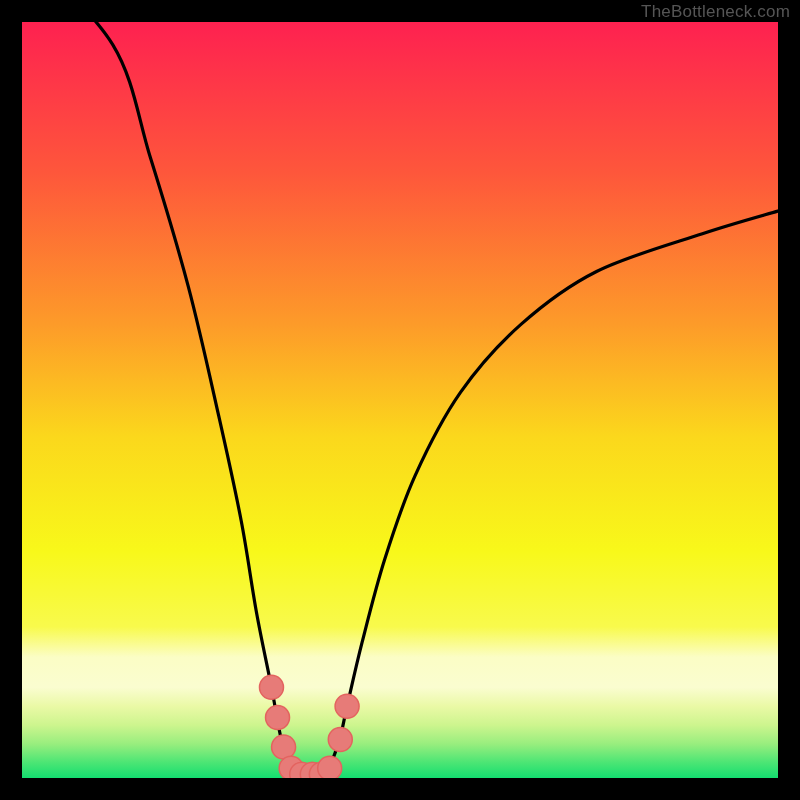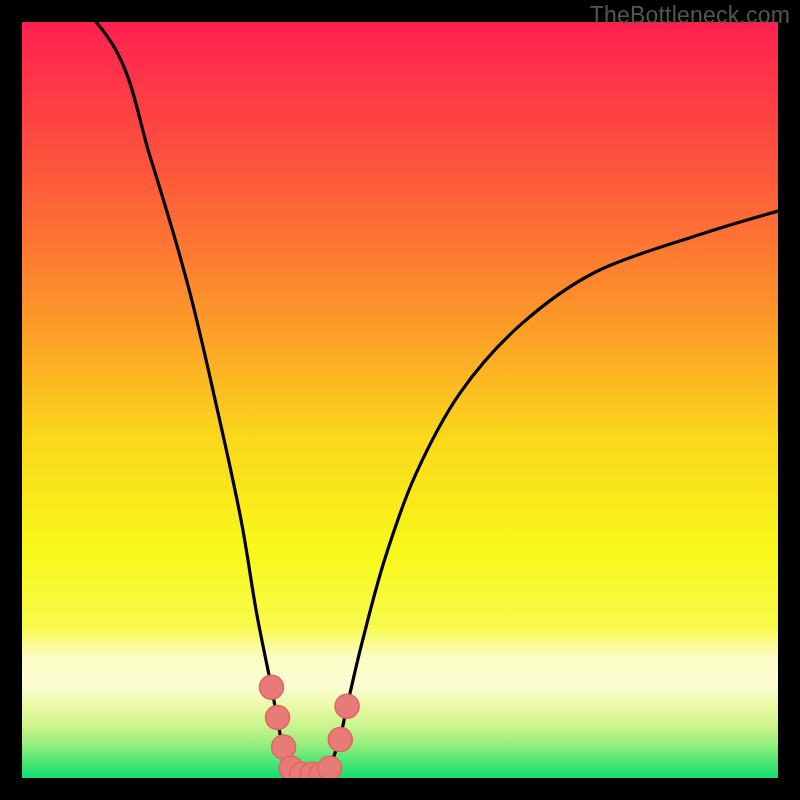--- a/index.html
+++ b/index.html
@@ -26,21 +26,21 @@
   }
   .gradient-bg {
     position: absolute;
     inset: 0;
   }
   .watermark {
     position: absolute;
     top: 2px;
     right: 10px;
     color: #555;
-    font-size: 23px;
+    font-size: 17px;
     font-weight: 500;
     letter-spacing: 0.2px;
     z-index: 10;
   }
   svg.curve-layer {
     position: absolute;
     inset: 0;
   }
 </style>
 </head>

